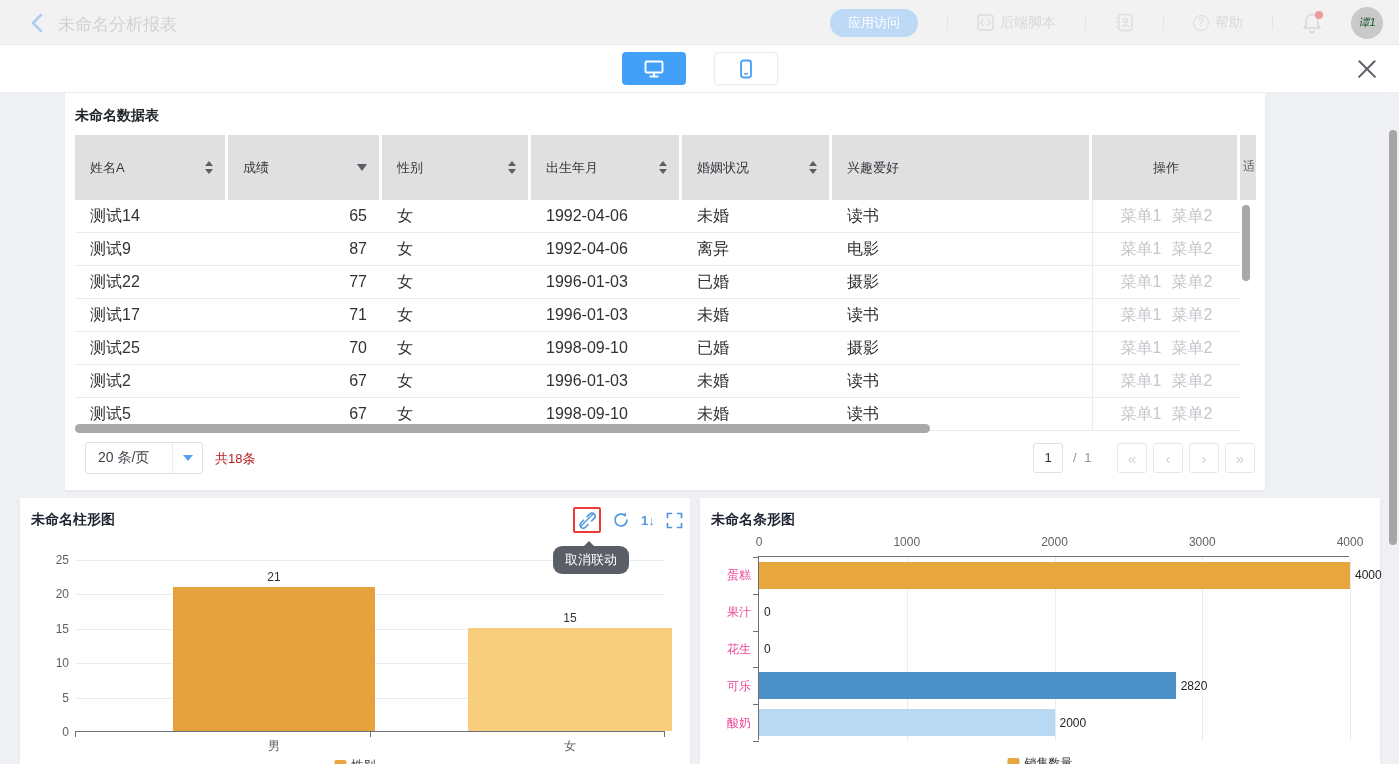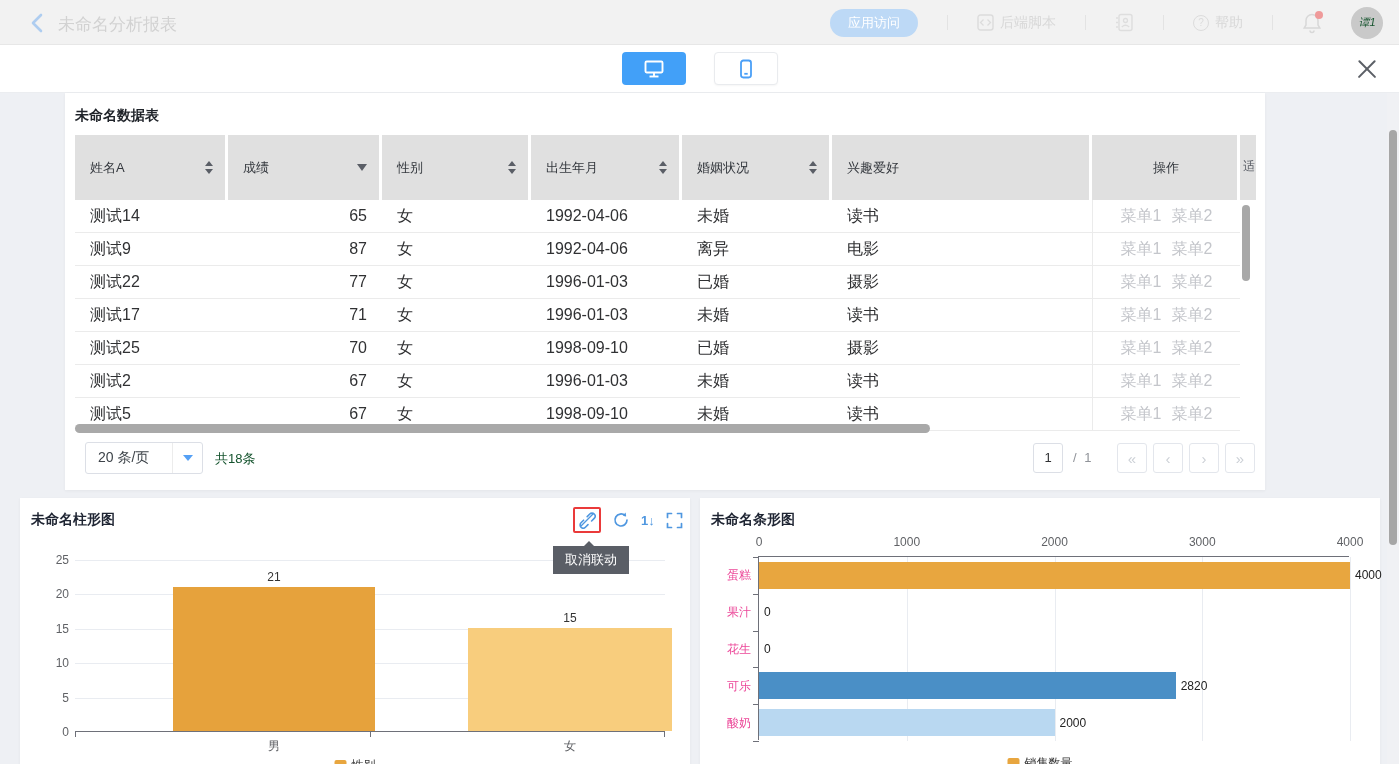--- a/index.html
+++ b/index.html
@@ -65,38 +65,38 @@
   .tv-scroll { position:absolute; left:1177px; top:112px; width:8px; height:76px; background:#a8a8a8; border-radius:4px; }
   .th-scroll { position:absolute; left:10px; top:331px; width:855px; height:9px; background:#a9a9a9; border-radius:5px; }
 
   
   .pager { position:absolute; left:0; top:341px; width:1200px; height:48px; }
   .page-size { position:absolute; left:20px; top:8px; width:118px; height:32px; border:1px solid #dcdfe6;
                border-radius:3px; background:#fff; display:flex; align-items:center; cursor:pointer; }
   .page-size .ps-label { flex:1; padding-left:12px; font-size:14px; color:#3d4349; }
   .ps-arrow-zone { width:30px; height:100%; border-left:1px solid #ececec; display:flex; align-items:center; justify-content:center; }
   .ps-tri { width:0; height:0; border-left:5px solid transparent; border-right:5px solid transparent; border-top:6px solid #55a0f5; }
-  .total-count { position:absolute; left:150px; top:16px; color:#14532d; font-size:13px; }
+  .total-count { position:absolute; left:150px; top:16px; color:#b91c1c; font-size:13px; }
   .page-input { position:absolute; left:968px; top:9px; width:30px; height:30px; border:1px solid #dcdfe6; border-radius:3px;
                 text-align:center; font-size:13px; color:#303133; line-height:28px; background:#fff; }
   .page-of { position:absolute; left:1008px; top:16px; color:#909399; font-size:13px; letter-spacing:2px; }
   .nav-btn { position:absolute; top:9px; width:30px; height:30px; border:1px solid #e3e6ec; border-radius:3px; background:#fff;
              color:#ccd0d6; font-size:15px; display:flex; align-items:center; justify-content:center; cursor:pointer; }
 
   
   .chart-card { position:absolute; top:498px; background:#fff; box-shadow:0 1px 3px rgba(31,35,41,.05); height:320px; }
   .chart-card.left { left:20px; width:670px; }
   .chart-card.right { left:700px; width:680px; }
   .chart-title { position:absolute; left:11px; top:13px; font-size:14px; font-weight:bold; color:#1f2533; }
 
   .chart-toolbar { position:absolute; left:553px; top:9px; display:flex; align-items:center; gap:11px; }
   .tool { cursor:pointer; display:flex; align-items:center; justify-content:center; }
   .tool-unlink { width:28px; height:26px; border:2px solid #ea3a3a; border-radius:2px; }
   .tool-sort { color:#4f97e0; font-size:13px; font-weight:bold; }
-  .tooltip { position:absolute; left:533px; top:48px; width:76px; height:28px; background:#5a5e66; border-radius:0;
+  .tooltip { position:absolute; left:533px; top:48px; width:76px; height:28px; background:#5a5e66; border-radius:9px;
              color:#fff; font-size:13px; display:flex; align-items:center; justify-content:center; z-index:5; }
   .tooltip::before { content:""; position:absolute; left:30px; top:-5px; border-left:6px solid transparent;
              border-right:6px solid transparent; border-bottom:6px solid #5a5e66; }
 
   
   .cplot { position:absolute; left:55px; top:62px; width:590px; height:172px; border-bottom:1px solid #6e7079; }
   .hgrid { position:absolute; left:0; width:590px; height:1px; background:#e9ecf1; }
   .ytick { position:absolute; left:-40px; width:34px; text-align:right; font-size:12px; color:#606266; }
   .cbar { position:absolute; bottom:0; cursor:pointer; }
   .cbar-val { position:absolute; top:-17px; left:0; width:100%; text-align:center; font-size:12px; color:#333; }

